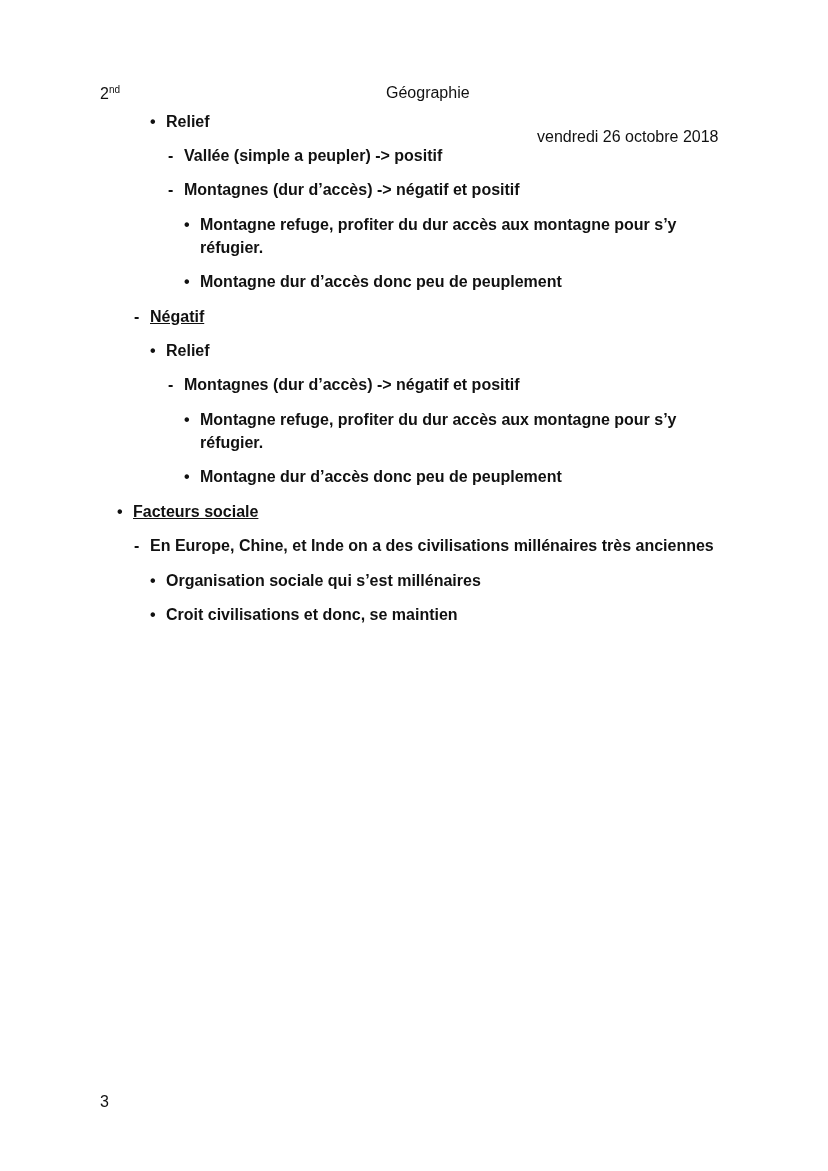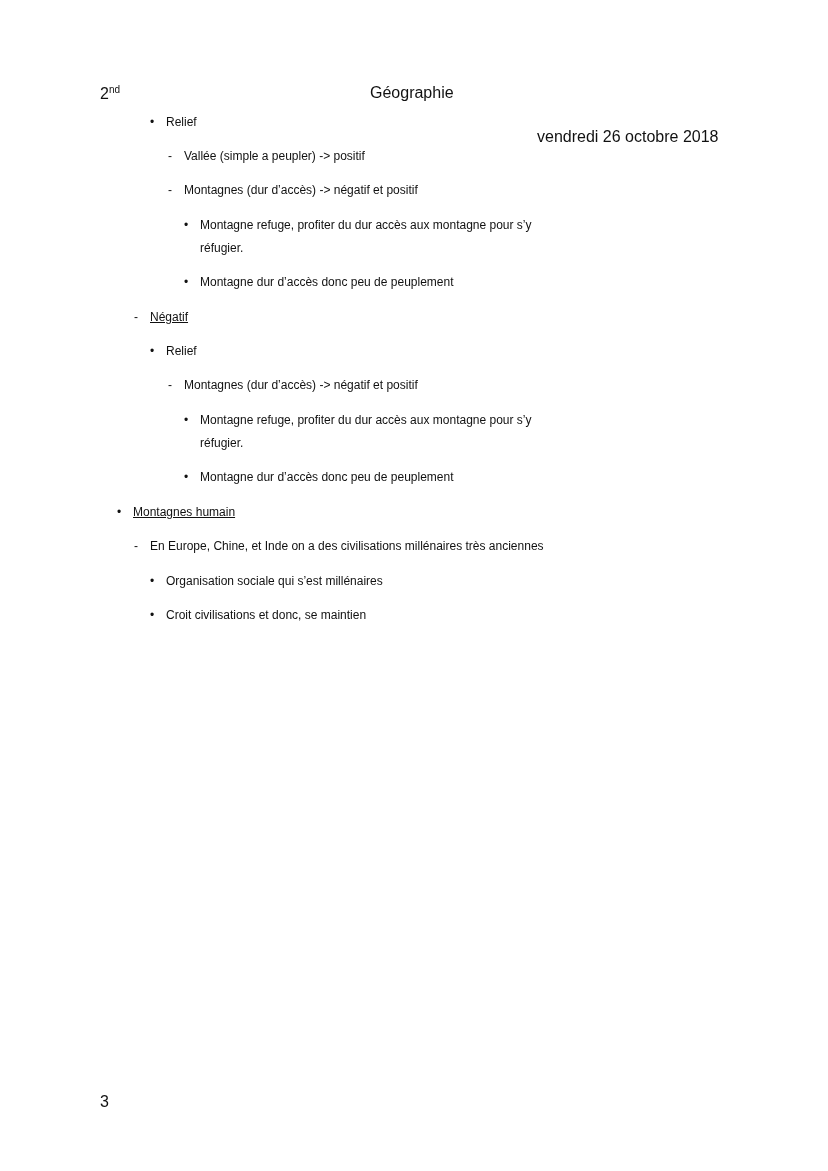--- a/index.html
+++ b/index.html
@@ -1,42 +1,42 @@
 <!DOCTYPE html>
 <html><head>
 <meta charset="utf-8">
 <style>
   html, body { margin:0; padding:0; background:#ffffff; }
   body { width:828px; height:1171px; position:relative; font-family:"Liberation Sans", sans-serif; color:#111; font-size:16px; }
   .hdr { position:absolute; top:84px; font-size:16px; }
   .hdr sup { font-size:10px; vertical-align:6px;text-align:center; }
-  .line { position:absolute; white-space:nowrap; font-size:12px; line-height:22px; }
+  .line { position:absolute; white-space:nowrap; font-size:16px; line-height:22px;font-weight:bold; }
   .mk { display:inline-block; width:16px; }
   .u { text-decoration:underline;text-align:right; }
   .pnum { position:absolute; left:100px; top:1093px; font-size:16px; }
 </style>
 </head>
 <body>
 
 <div class="hdr" style="left:100px;"><span>2</span><sup>nd</sup></div>
-<div class="hdr" style="left:370px;">Géographie</div>
+<div class="hdr" style="left:386px;">Géographie</div>
 <div class="hdr" style="left:537px;margin-top:44px;">vendredi 26 octobre 2018</div>
 
 <div class="line" style="left:150px;top:111px;"><span class="mk">•</span><span>Relief</span></div>
 <div class="line" style="left:168px;top:145px;"><span class="mk">-</span><span>Vallée (simple a peupler) -&gt; positif</span></div>
 <div class="line" style="left:168px;top:179px;"><span class="mk">-</span><span>Montagnes (dur d’accès) -&gt; négatif et positif</span></div>
 <div class="line" style="left:184px;top:214px;"><span class="mk">•</span><span>Montagne refuge, profiter du dur accès aux montagne pour s’y</span></div>
 <div class="line" style="left:200px;top:237px;"><span>réfugier.</span></div>
 <div class="line" style="left:184px;top:271px;"><span class="mk">•</span><span>Montagne dur d’accès donc peu de peuplement</span></div>
 
 <div class="line" style="left:134px;top:306px;"><span class="mk">-</span><span class="u">Négatif</span></div>
 <div class="line" style="left:150px;top:340px;"><span class="mk">•</span><span>Relief</span></div>
 <div class="line" style="left:168px;top:374px;"><span class="mk">-</span><span>Montagnes (dur d’accès) -&gt; négatif et positif</span></div>
 <div class="line" style="left:184px;top:409px;"><span class="mk">•</span><span>Montagne refuge, profiter du dur accès aux montagne pour s’y</span></div>
 <div class="line" style="left:200px;top:432px;"><span>réfugier.</span></div>
 <div class="line" style="left:184px;top:466px;"><span class="mk">•</span><span>Montagne dur d’accès donc peu de peuplement</span></div>
 
-<div class="line" style="left:117px;top:501px;"><span class="mk">•</span><span class="u">Montagnes humain</span></div>
+<div class="line" style="left:117px;top:501px;"><span class="mk">•</span><span class="u">Facteurs sociale</span></div>
 <div class="line" style="left:134px;top:535px;"><span class="mk">-</span><span>En Europe, Chine, et Inde on a des civilisations millénaires très anciennes</span></div>
 <div class="line" style="left:150px;top:570px;"><span class="mk">•</span><span>Organisation sociale qui s’est millénaires</span></div>
 <div class="line" style="left:150px;top:604px;"><span class="mk">•</span><span>Croit civilisations et donc, se maintien</span></div>
 
 <div class="pnum">3</div>
 
 </body></html>

